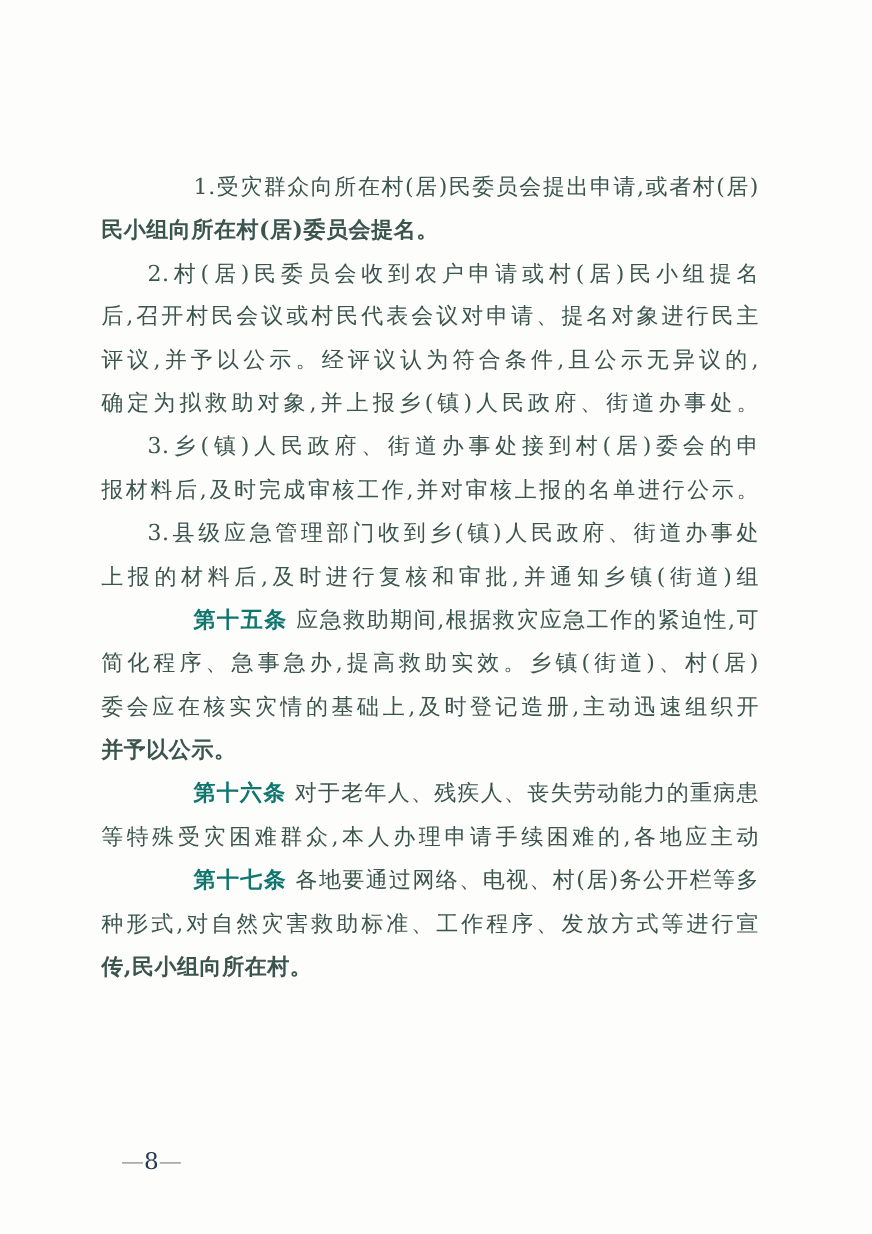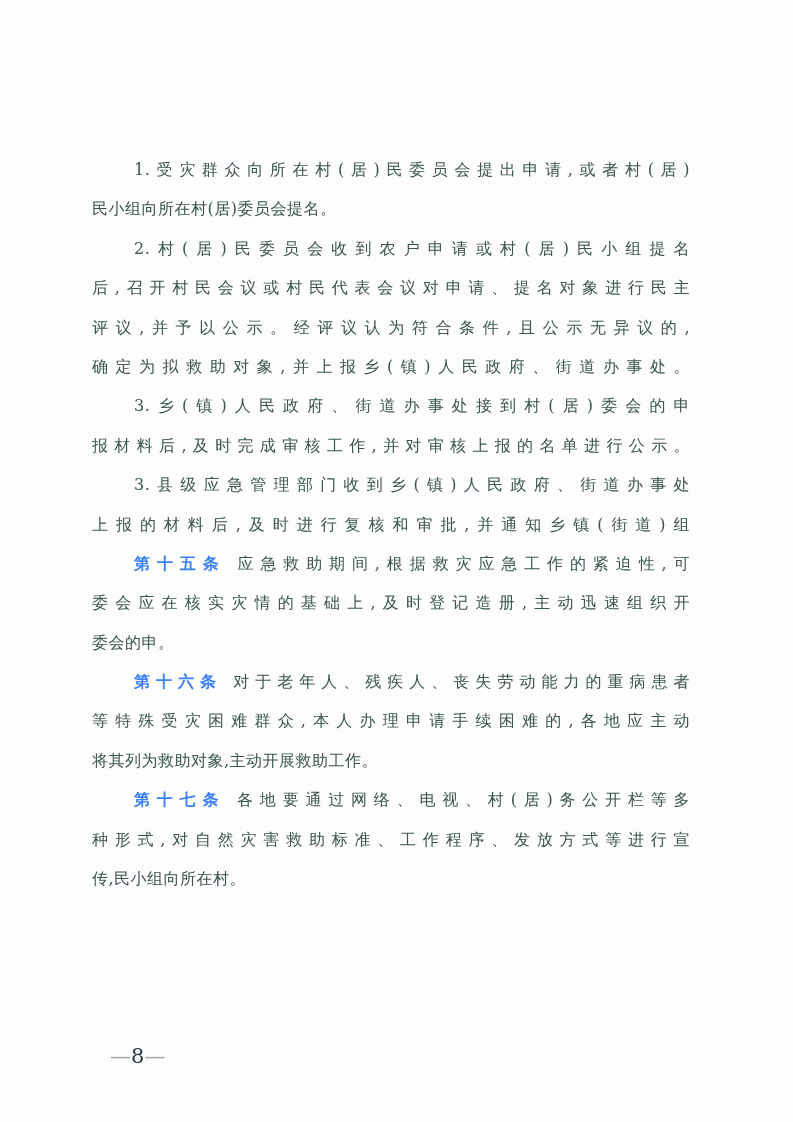--- a/index.html
+++ b/index.html
@@ -11,35 +11,35 @@
     margin: 0 auto;
     background: #fdfdfc;
     font-family: "DejaVu Serif", "Liberation Serif", serif;
     overflow: hidden;
   }
   .content {
     position: absolute;
     left: 92px;
     top: 150px;
     width: 598px;
-    font-size: 16px;
+    font-size: 20px;
     line-height: 39.4px;
     color: #3b554e;
     letter-spacing: 0.5px;
     text-justify: inter-character;
   }
   .ln {
     text-align: justify;
     text-align-last: justify;
     height: 39.4px;
     overflow: hidden;
   }
   .ln.ind { text-indent: 42px; }
-  .ln.end { text-align: left; text-align-last: left; }
-  .ln b { font-weight: 700; color: #3b82f6; }
+  .ln.end { text-align: left; text-align-last: left; font-weight: bold; }
+  .ln b { font-weight: 700; color: #0f766e; margin-left: 42px; }
   .footer {
     position: absolute;
     left: 110px;
     top: 1042px;
     font-size: 21px;
     line-height: 28px;
     color: #24394b;
     white-space: nowrap;
   }
   .footer .dash { color: #9aa1a8; }
@@ -53,24 +53,24 @@
     <div class="ln end"><span>民小组向所在村(居)委员会提名。</span></div>
     <div class="ln ind"><span>2.村(居)民委员会收到农户申请或村(居)民小组提名</span></div>
     <div class="ln"><span>后,召开村民会议或村民代表会议对申请、提名对象进行民主</span></div>
     <div class="ln"><span>评议,并予以公示。经评议认为符合条件,且公示无异议的,</span></div>
     <div class="ln"><span>确定为拟救助对象,并上报乡(镇)人民政府、街道办事处。</span></div>
     <div class="ln ind"><span>3.乡(镇)人民政府、街道办事处接到村(居)委会的申</span></div>
     <div class="ln"><span>报材料后,及时完成审核工作,并对审核上报的名单进行公示。</span></div>
     <div class="ln ind"><span>3.县级应急管理部门收到乡(镇)人民政府、街道办事处</span></div>
     <div class="ln"><span>上报的材料后,及时进行复核和审批,并通知乡镇(街道)组</span></div>
     <div class="ln ind"><b>第十五条</b><span> 应急救助期间,根据救灾应急工作的紧迫性,可</span></div>
+    <div class="ln"><span>简化程序、急事急办,提高救助实效。乡镇(街道)、村(居)</span></div>
     <div class="ln"><span>委会应在核实灾情的基础上,及时登记造册,主动迅速组织开</span></div>
-    <div class="ln end"><span>委会的申。</span></div>
+    <div class="ln end"><span>并予以公示。</span></div>
     <div class="ln ind"><b>第十六条</b><span> 对于老年人、残疾人、丧失劳动能力的重病患者</span></div>
     <div class="ln"><span>等特殊受灾困难群众,本人办理申请手续困难的,各地应主动</span></div>
-    <div class="ln end"><span>将其列为救助对象,主动开展救助工作。</span></div>
     <div class="ln ind"><b>第十七条</b><span> 各地要通过网络、电视、村(居)务公开栏等多</span></div>
     <div class="ln"><span>种形式,对自然灾害救助标准、工作程序、发放方式等进行宣</span></div>
     <div class="ln end"><span>传,民小组向所在村。</span></div>
   </div>
 
   <div class="footer"><span class="dash">—</span><span>8</span><span class="dash">—</span></div>
 </div>
 
 </body></html>

